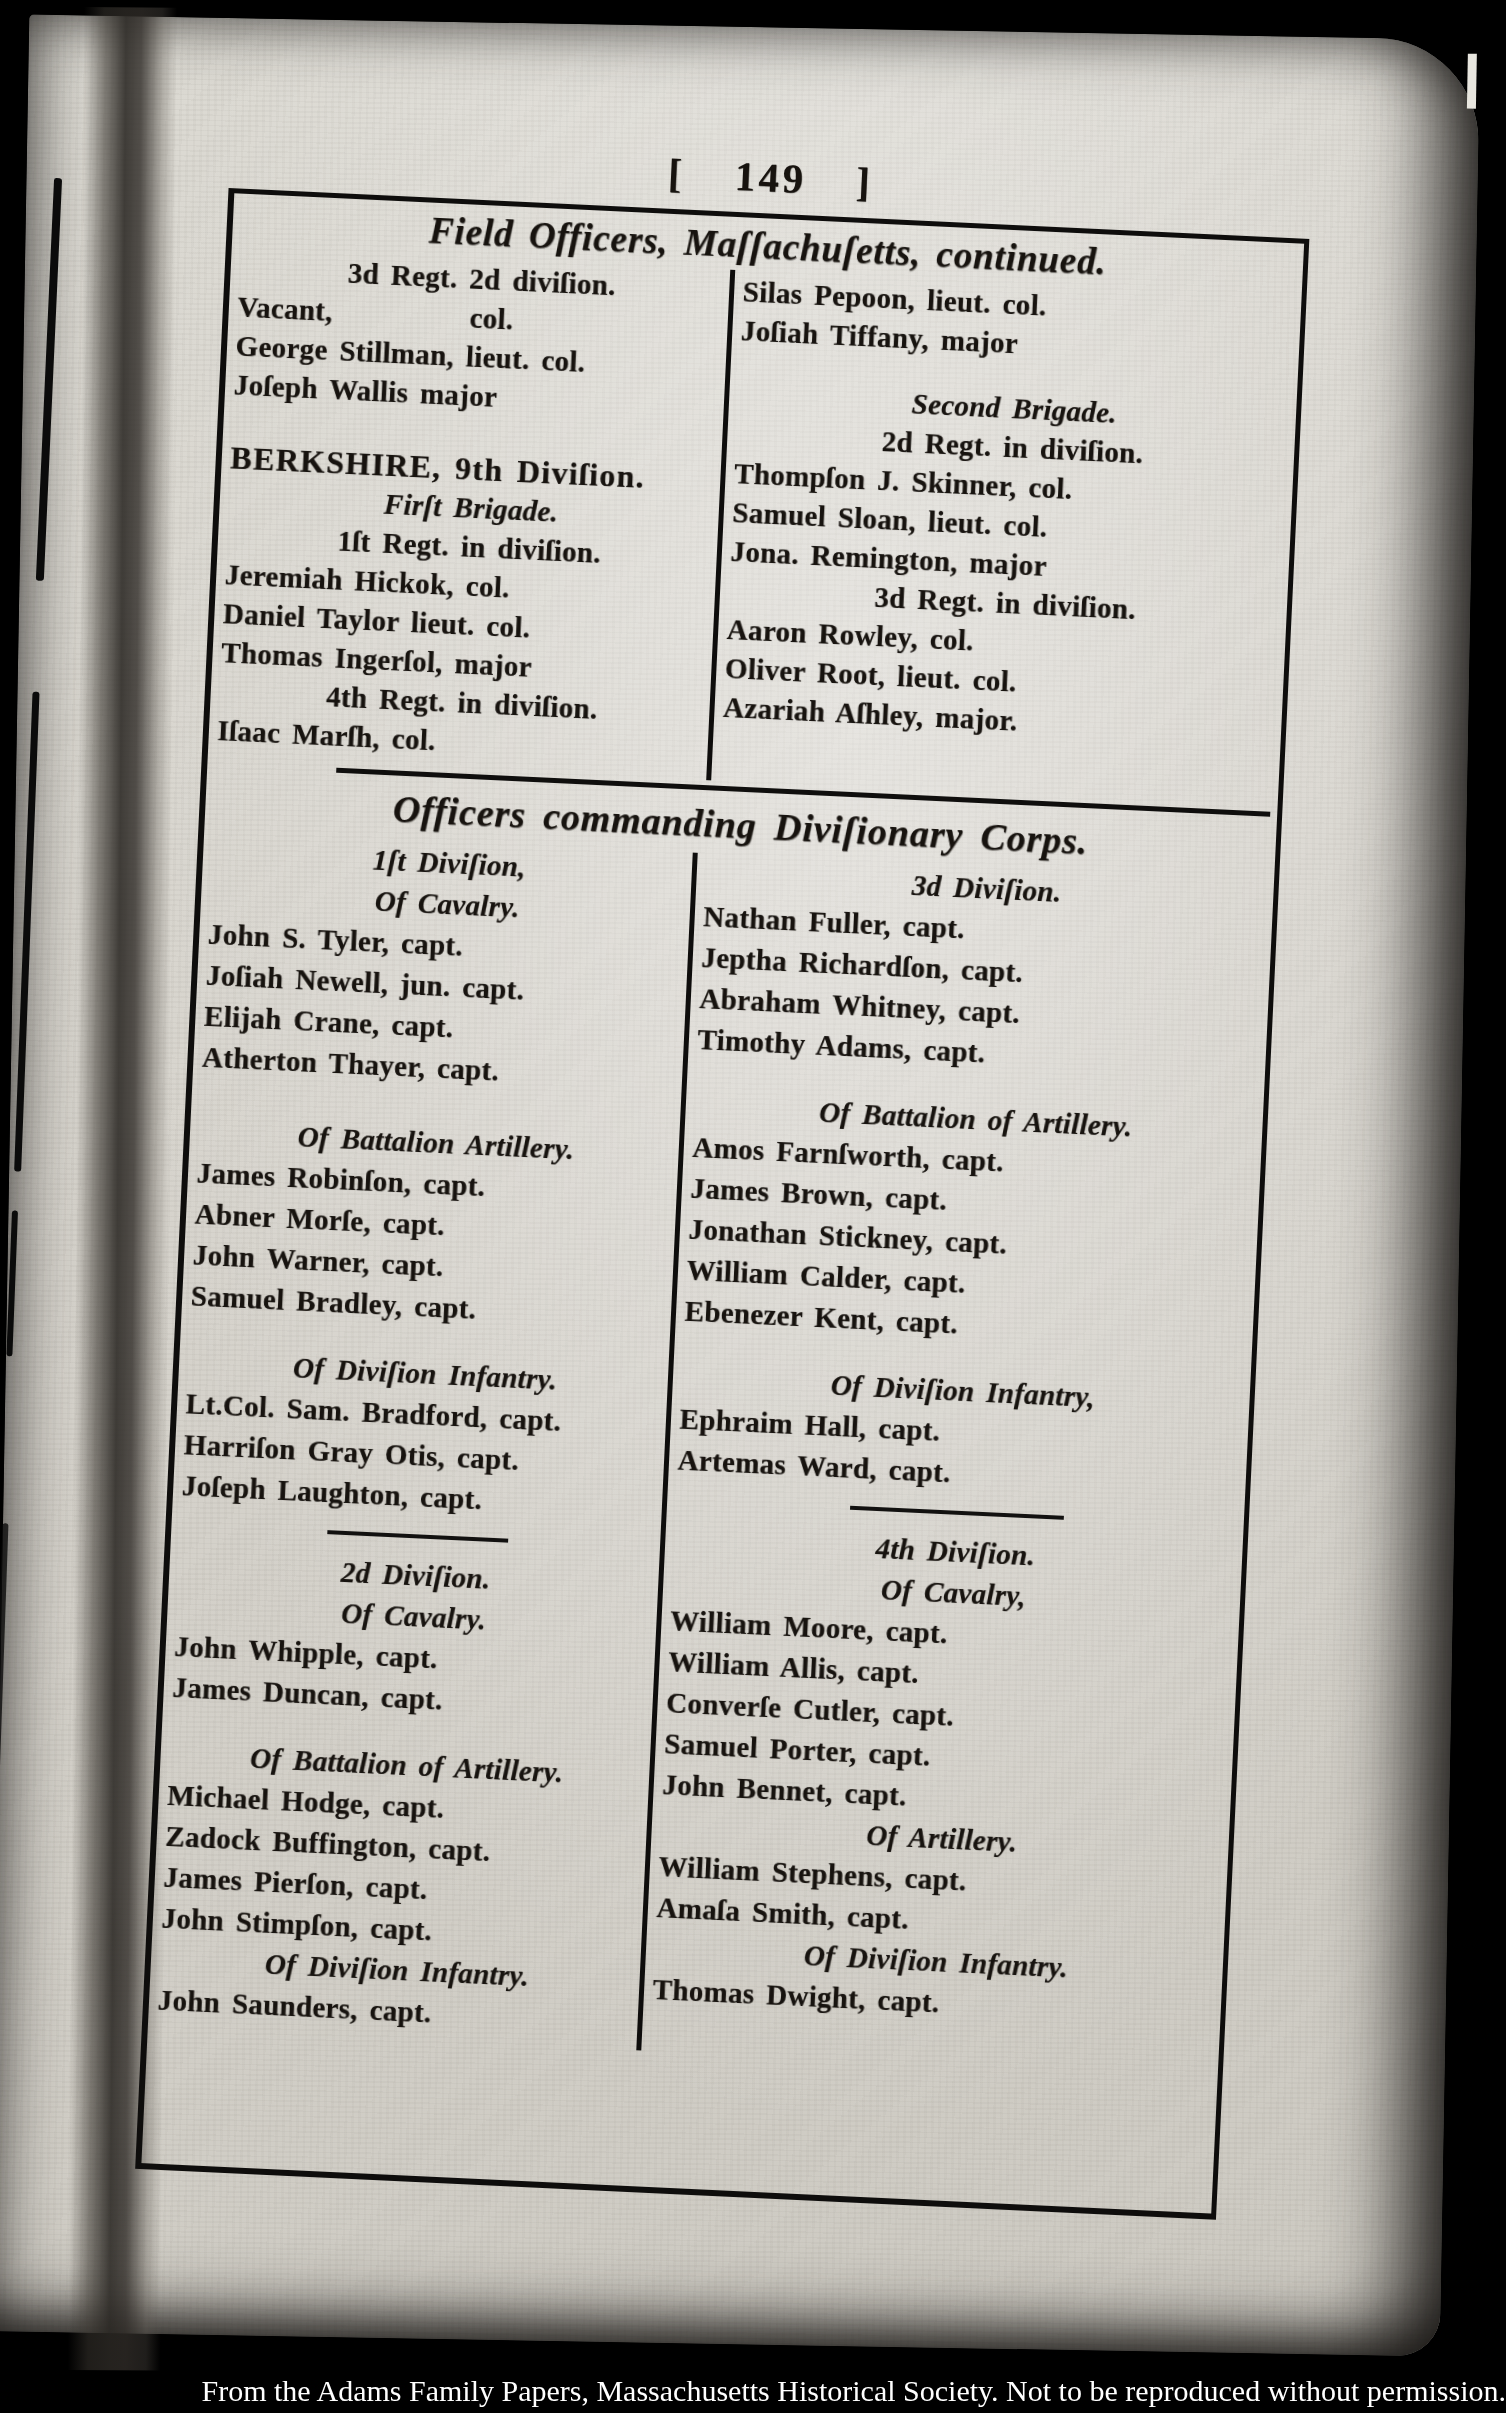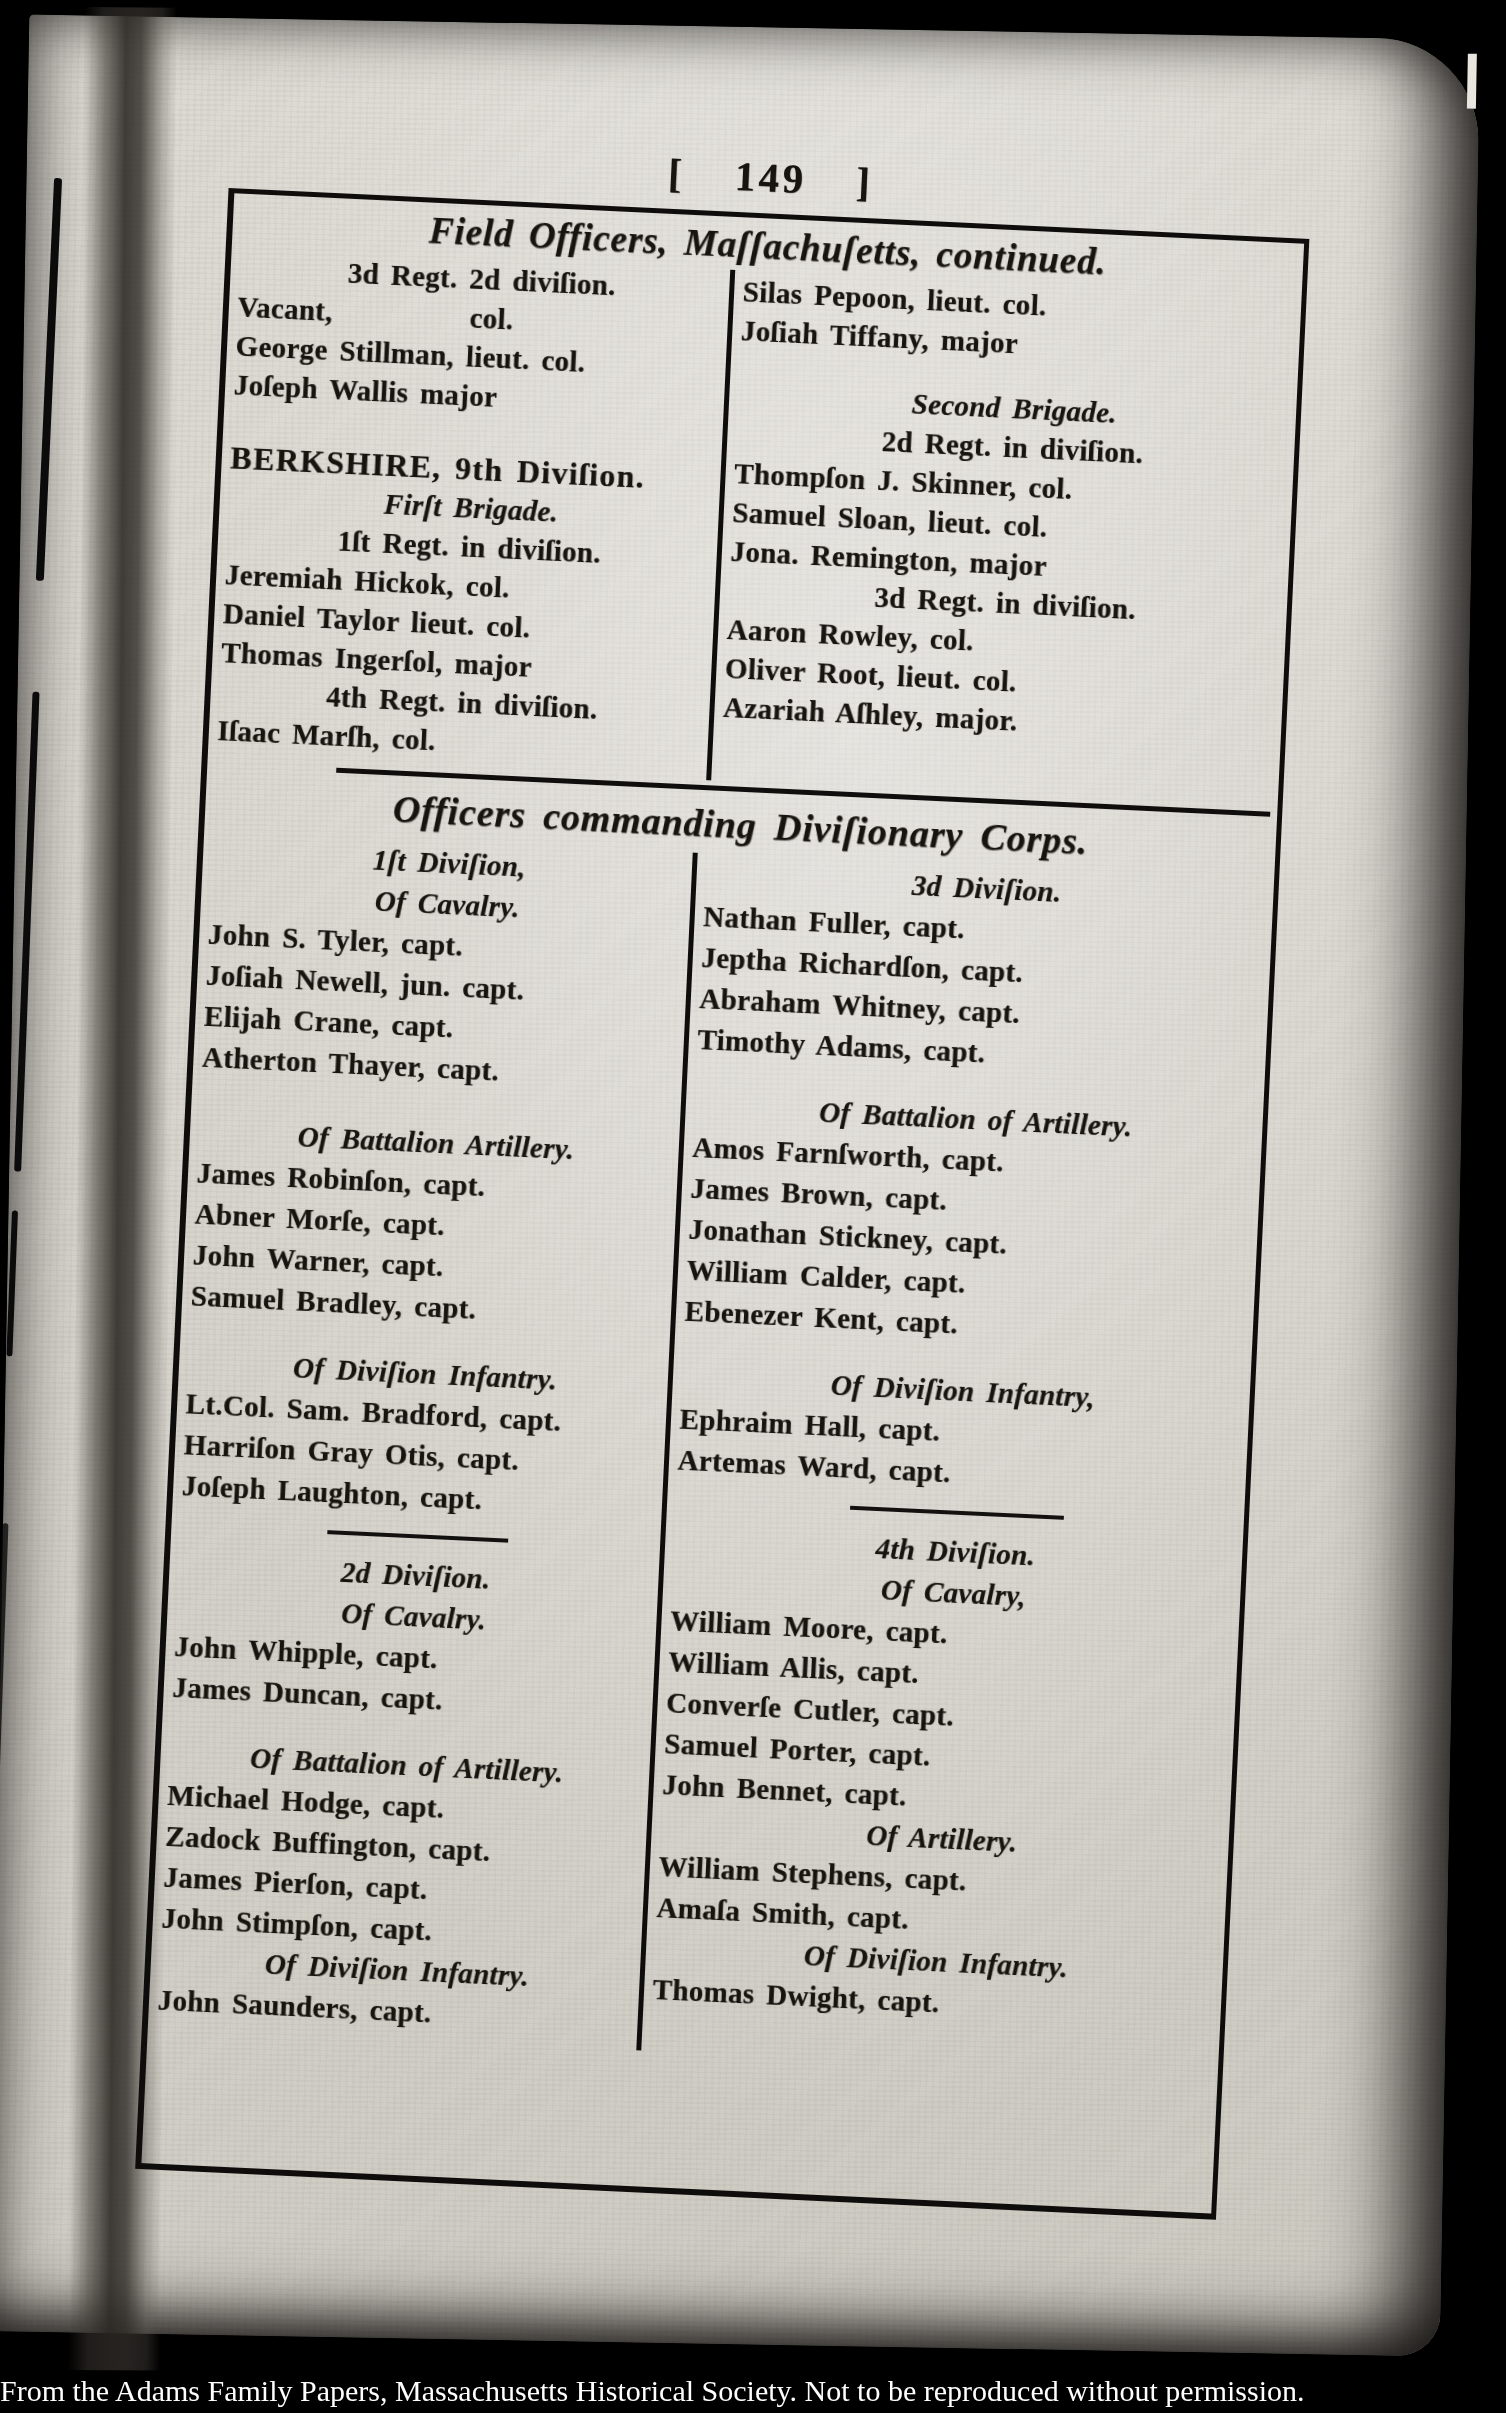--- a/index.html
+++ b/index.html
@@ -112,21 +112,21 @@
   .ln.gap-sm{min-height:26px;line-height:26px;}
   .ln.split{display:flex;}
   .ln.split span:last-child{margin-left:137px;}
   .ln.rule{position:relative;min-height:38px;}
   .ln.rule::after{
     content:'';position:absolute;left:31%;right:31%;top:17px;height:4.3px;background:#121110;
   }
   
   .caption{
     position:absolute;left:0;right:0;bottom:5.1px;
-    text-align:left;
+    text-align:right;
     color:#fff;
     font-size:30px;font-weight:400;
     font-family:"Liberation Serif","DejaVu Serif",serif;
   }
 </style>
 </head>
 <body>
 
 <div class="page">
   <div class="gutter"></div>

